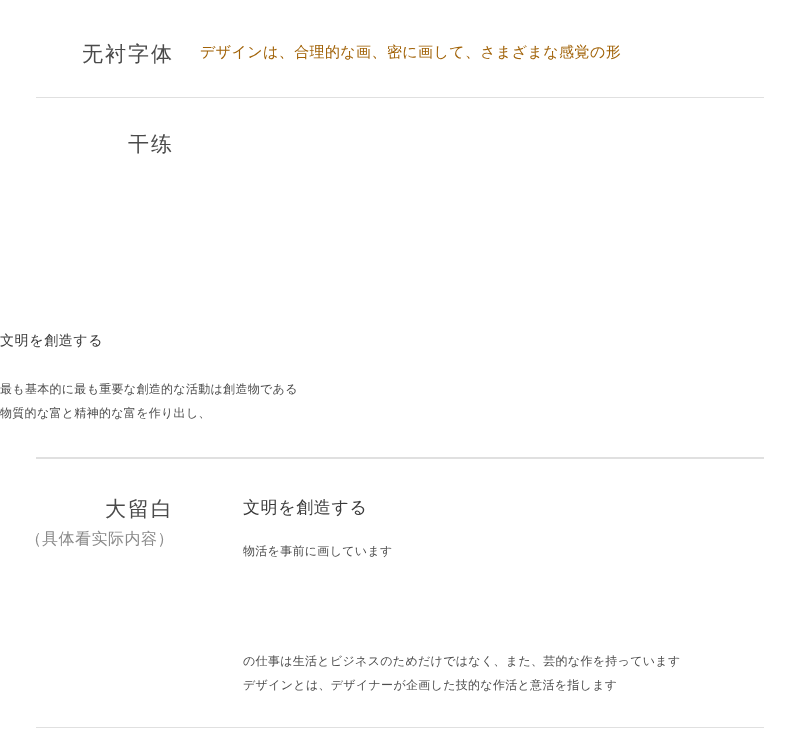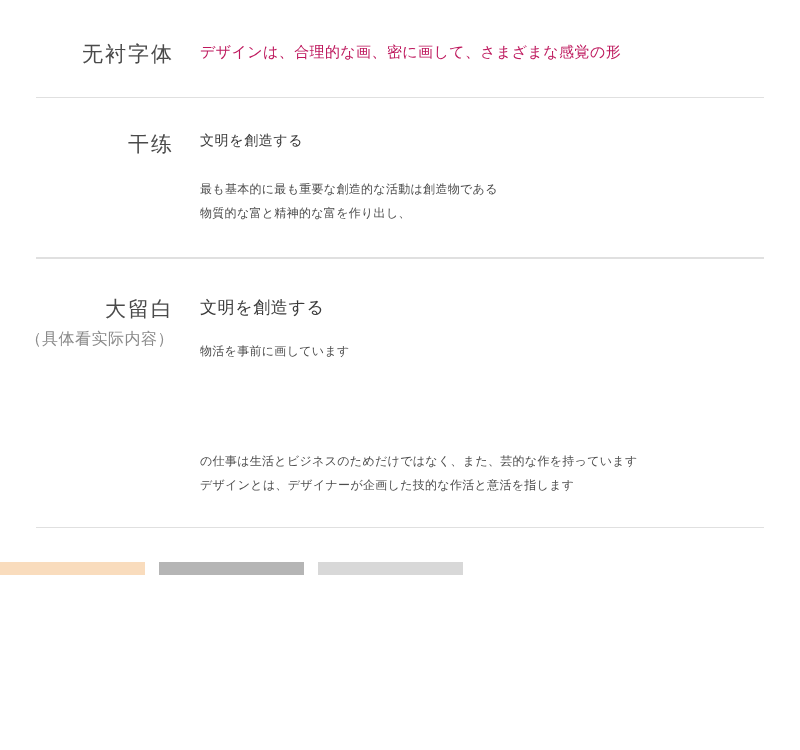--- a/index.html
+++ b/index.html
@@ -55,27 +55,27 @@
   .divider {
     height: 1px;
     background: #e0e0e0;
     margin: 0 36px;
   }
 
   
   .row-1 { padding-top: 40px; padding-bottom: 30px; }
   .text-lg {
     font-size: 15px;
-    color: #be185d;
+    color: #a16207;
     line-height: 1.6;
     letter-spacing: 0.4px;
   }
 
   
-  .row-2 { padding-top: 32px; padding-bottom: 32px; }
+  .row-2 { padding-top: 32px; padding-bottom: 32px; flex-direction: column; }
   .heading-md {
     font-size: 14px;
     color: #3a3a3a;
     letter-spacing: 0.6px;
     line-height: 1.5;
     margin-bottom: 26px;
   }
   .text-sm {
     font-size: 12px;
     color: #4d4d4d;
@@ -101,21 +101,21 @@
   }
   .bar-outline::after {
     content: "";
     position: absolute;
     left: 1px; right: 1px; top: 4px;
     height: 1px;
     background: #e4e4e4;
   }
 
   
-  .row-4 { padding-top: 36px; padding-bottom: 30px; }
+  .row-4 { padding-top: 36px; padding-bottom: 30px; gap: 43px; }
   .heading-lg {
     font-size: 17px;
     color: #3a3a3a;
     letter-spacing: 0.6px;
     line-height: 1.5;
     margin-bottom: 18px;
   }
   .whitespace-gap { height: 86px; }
 
   

